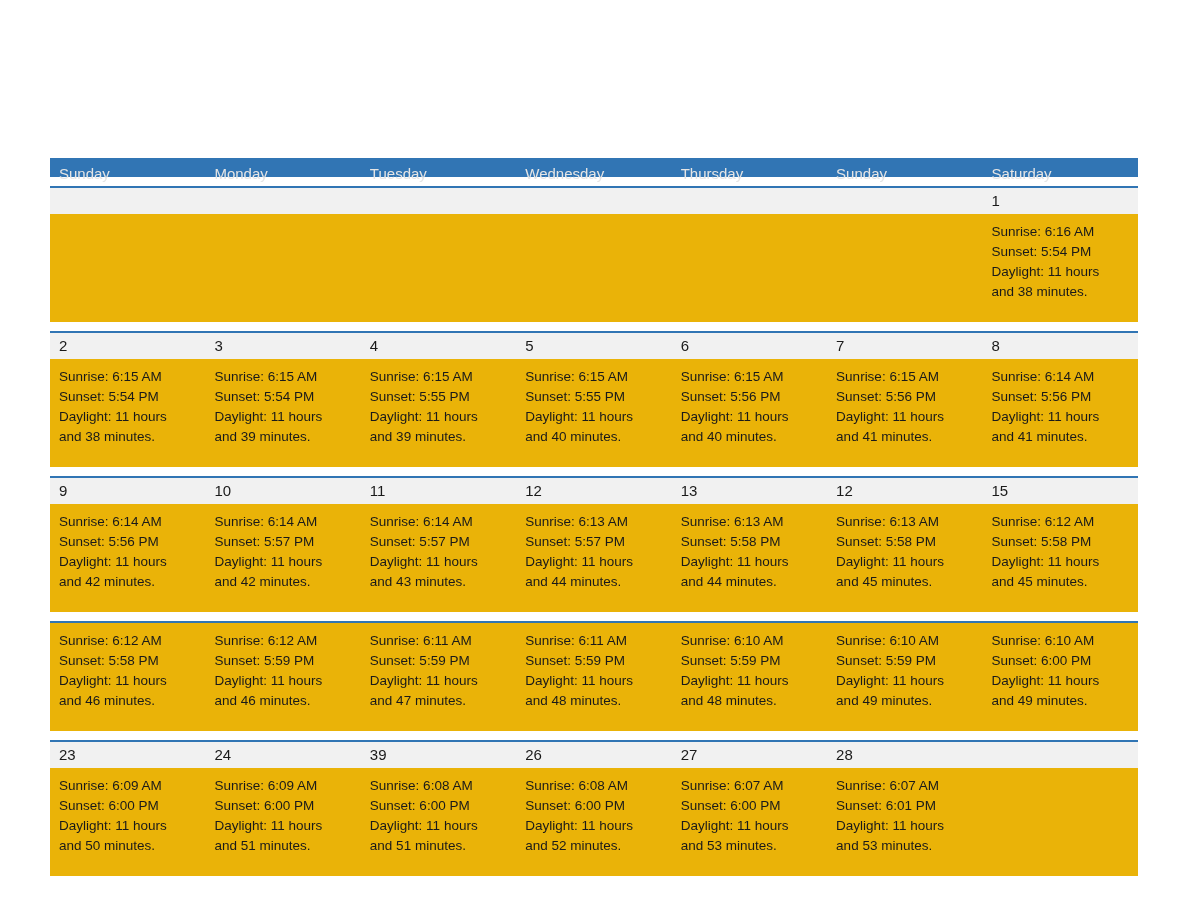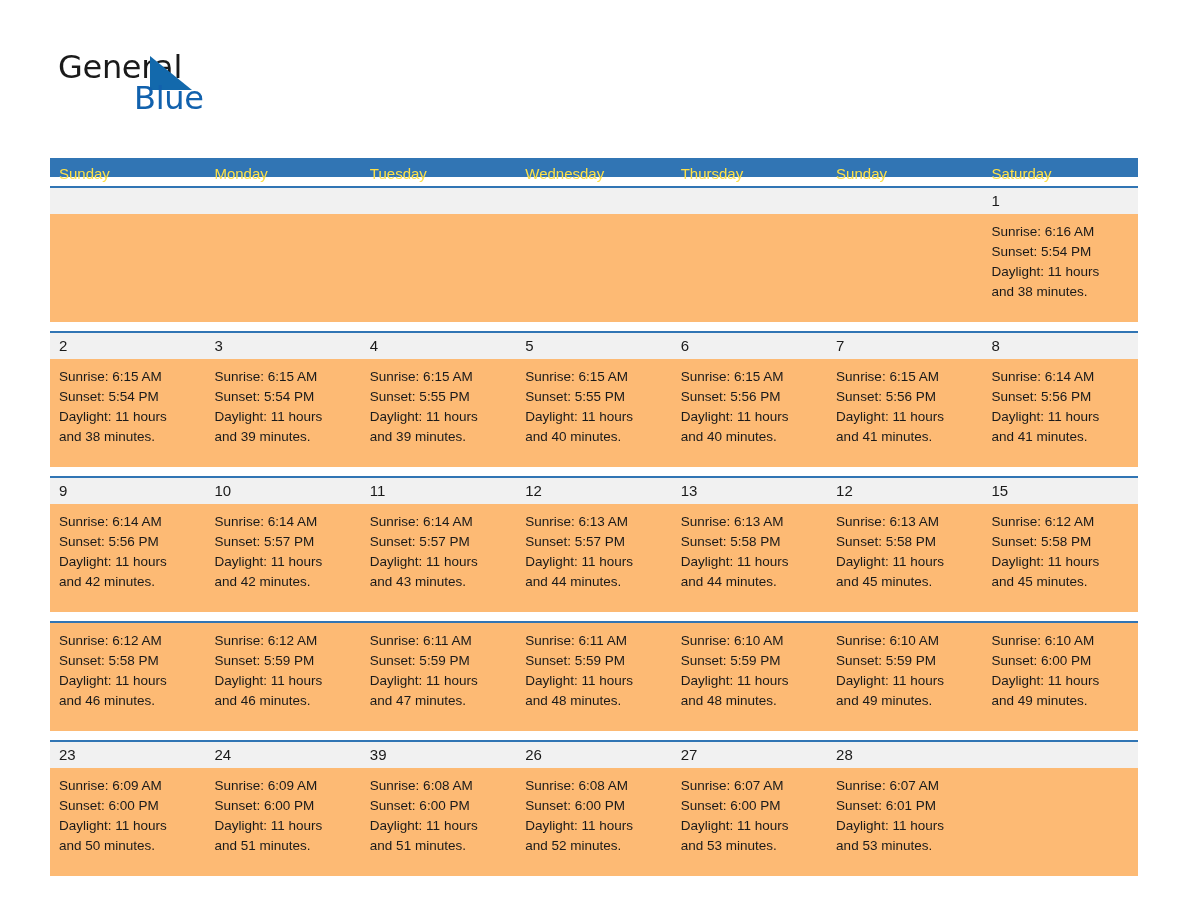--- a/index.html
+++ b/index.html
@@ -89,21 +89,21 @@
     width: 1088px;
   }
   .cal-row {
     display: flex;
     width: 100%;
   }
   .cal-head {
     background: #3175b4;
   }
   .cal-head .cal-cell {
-    color: #fde047;
+    color: #e5e5e5;
     font-size: 15px;
     line-height: 18px;
     padding: 7px 0 7px 9px;
     height: 19px;
   }
   .cal-cell {
     width: 14.2857%;
     box-sizing: border-box;
   }
   .week {
@@ -125,46 +125,37 @@
     box-sizing: border-box;
     font-size: 15px;
     line-height: 26px;
     padding-left: 9px;
     color: #1a1a1a;
   }
   .detail-band {
     display: flex;
     width: 100%;
     min-height: 108px;
-    background: #fdba74;
+    background: #eab308;
   }
   .detail {
     width: 14.2857%;
     box-sizing: border-box;
     padding: 8px 8px 10px 9px;
     font-size: 13.5px;
     line-height: 20px;
     color: #1a1a1a;
   }
   .detail .ln { display: block; white-space: nowrap; }
 </style>
 </head>
 <body>
 
 <div class="page-header">
 
-  <div class="brand">
-    <span class="brand-general">General</span>
-    <span class="brand-triangle">
-      <svg width="42" height="34" viewBox="0 0 42 34" xmlns="http://www.w3.org/2000/svg">
-        <polygon points="0,0 42,34 0,34" fill="#1369ac"></polygon>
-      </svg>
-    </span>
-    <span class="brand-blue">Blue</span>
-  </div>
 
   <div class="title-block">
   </div>
 
 </div>
 
 <div class="calendar">
 
   <div class="cal-row cal-head">
     <div class="cal-cell">Sunday</div>

